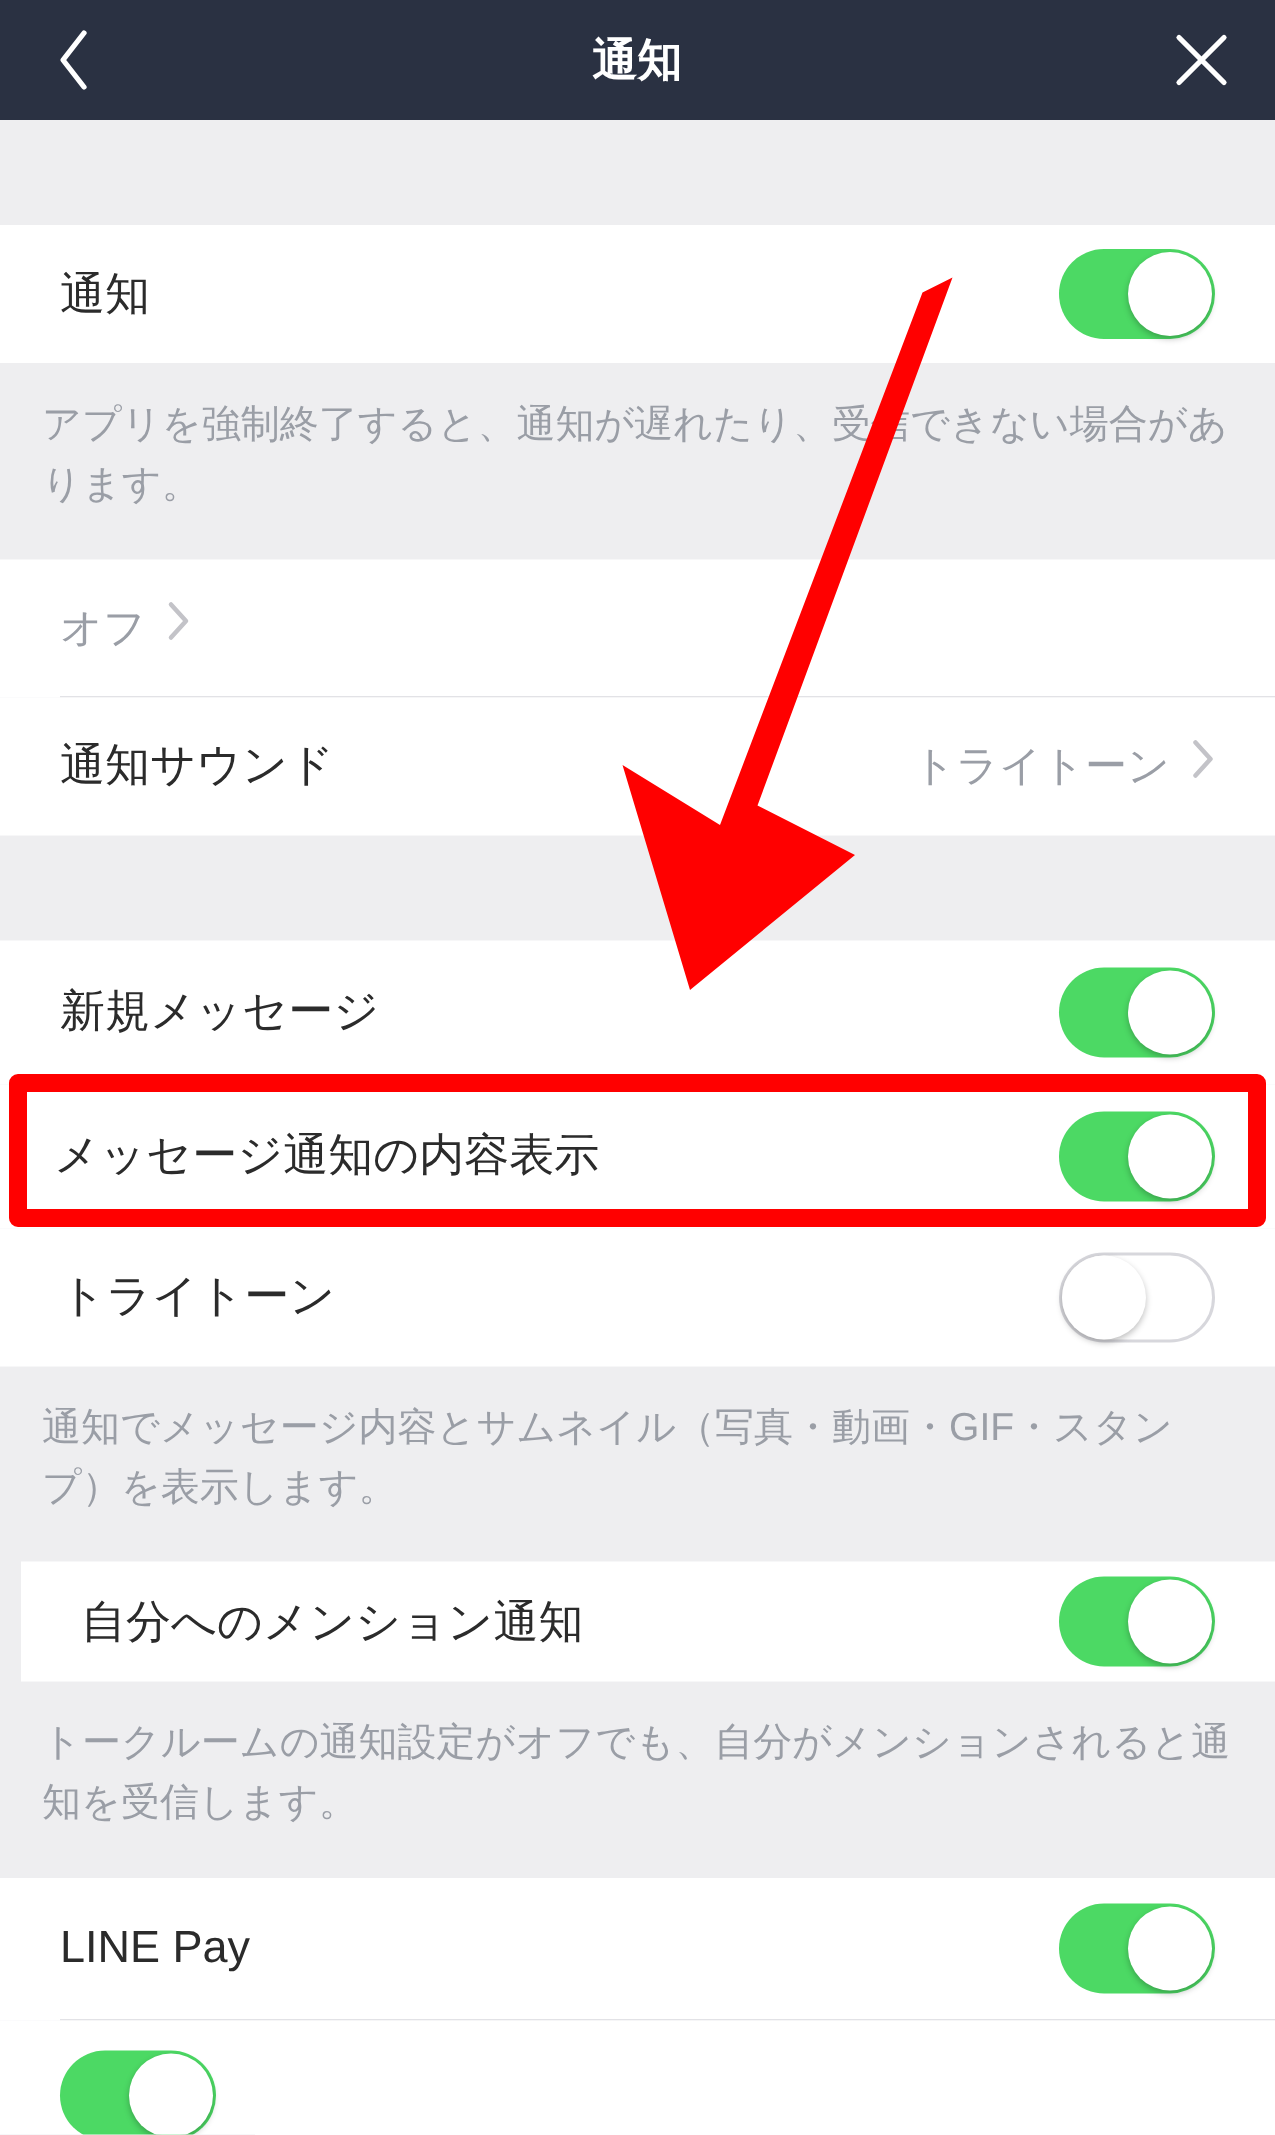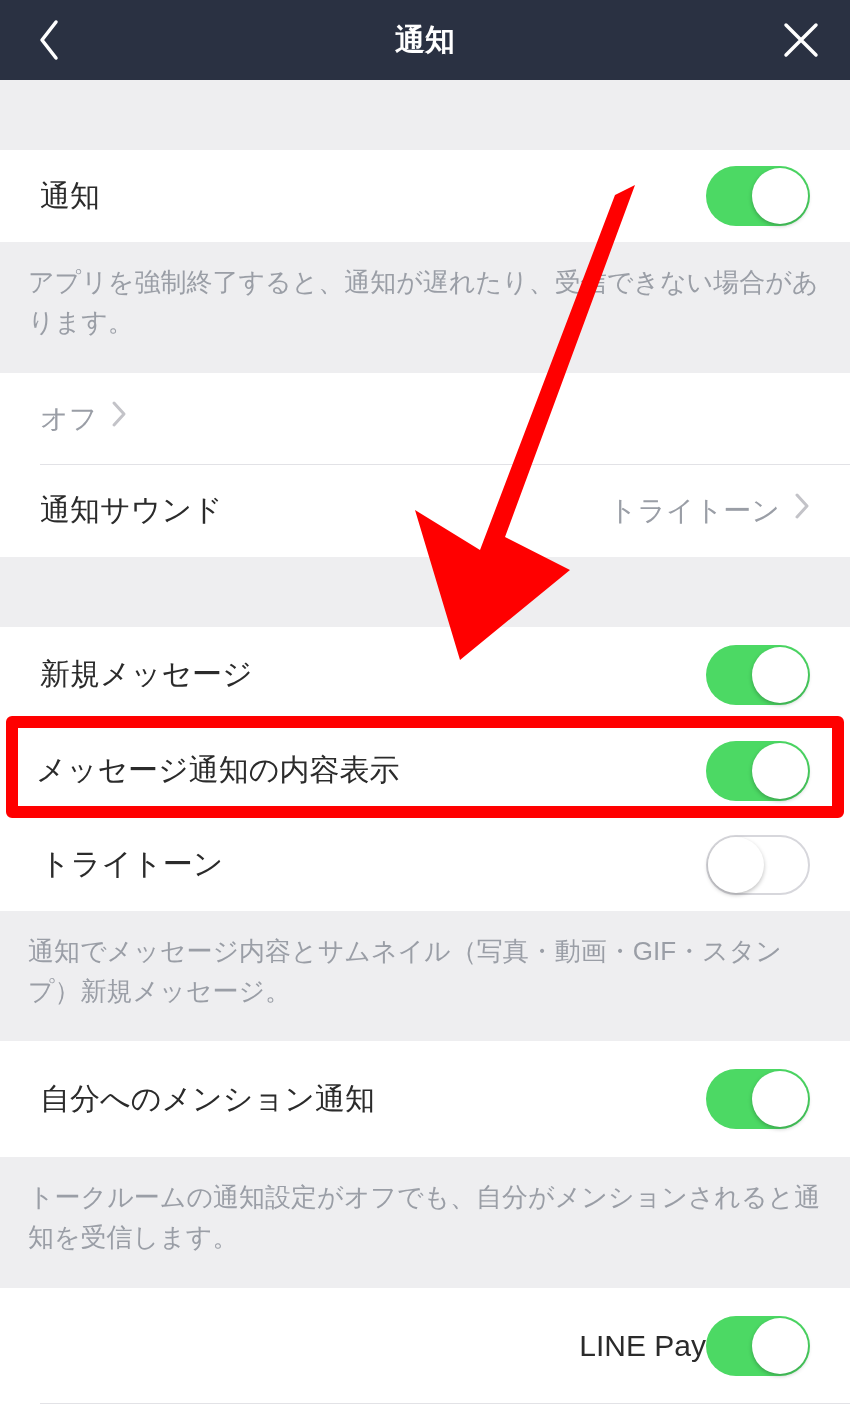--- a/index.html
+++ b/index.html
@@ -82,31 +82,31 @@
   <div class="toggle on">
       <div class="knob"></div>
     </div>
 </div>
 <div class="row">
   <span class="label">トライトーン</span>
   <div class="toggle off">
       <div class="knob"></div>
     </div>
 </div>
-<div class="footer-text">通知でメッセージ内容とサムネイル（写真・動画・GIF・スタンプ）新規メッセージ。</div>
+<div class="footer-text">通知でメッセージ内容とサムネイル（写真・動画・GIF・スタンプ）を表示します。</div>
 
-<div class="row" style="height:116px;">
+<div class="row" style="height:80px;margin-left:14px;">
   <span class="label">自分へのメンション通知</span>
   <div class="toggle on">
       <div class="knob"></div>
     </div>
 </div>
 <div class="footer-text">トークルームの通知設定がオフでも、自分がメンションされると通知を受信します。</div>
 
-<div class="row hairline" style="height:116px;justify-content:flex-end;">
+<div class="row hairline" style="height:95px;">
   <span class="label">LINE Pay</span>
   <div class="toggle on">
       <div class="knob"></div>
     </div>
 </div>
 <div class="row" style="height:80px;">
   <div class="toggle on" style="margin-top:20px;">
       <div class="knob"></div>
     </div>
 </div>

